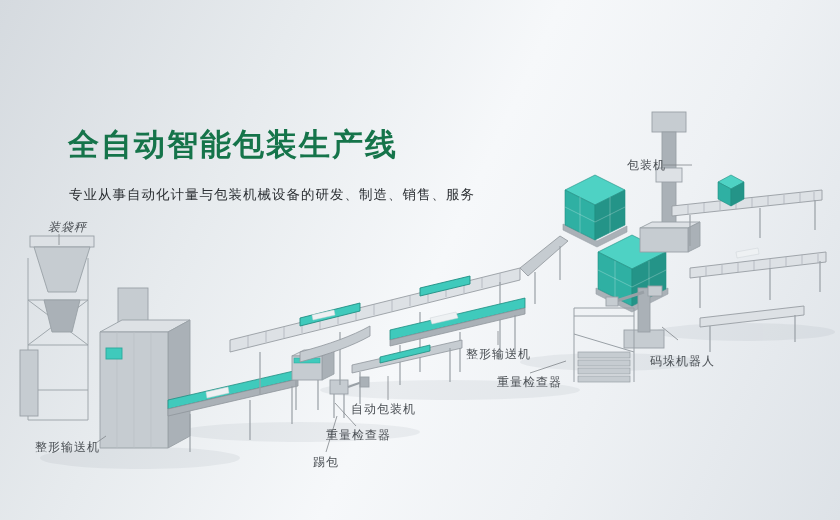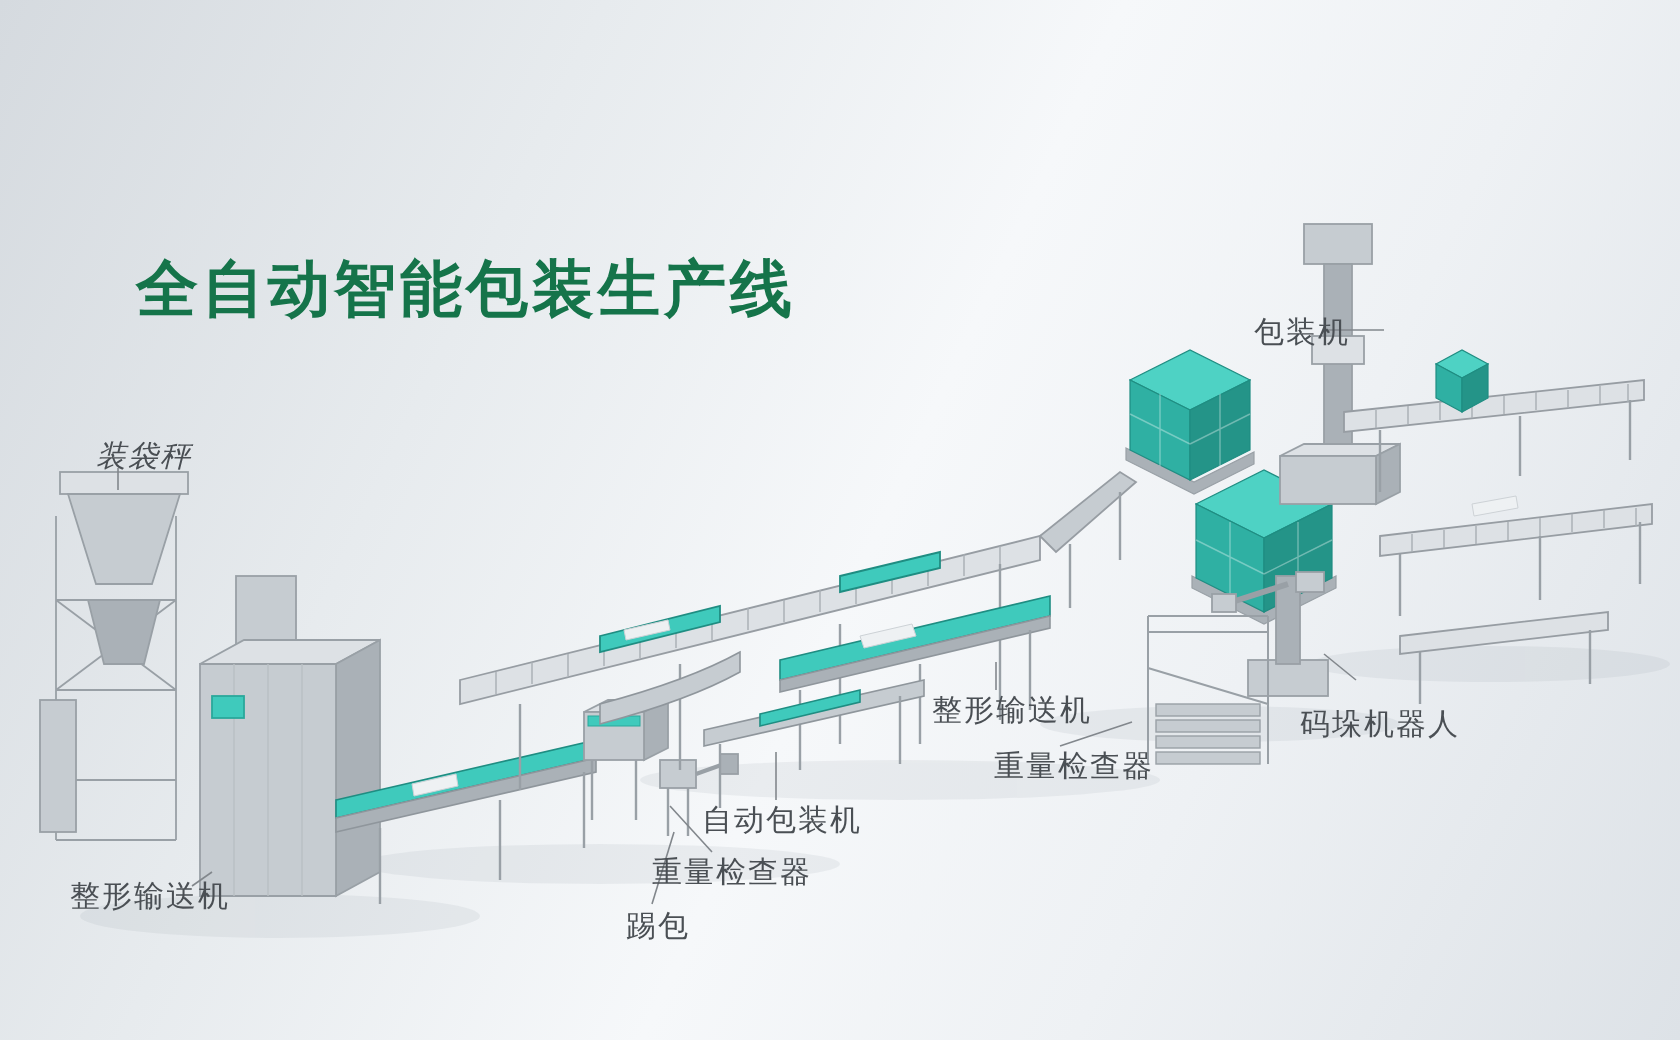--- a/index.html
+++ b/index.html
@@ -11,21 +11,21 @@
   .scene{position:absolute;left:0;top:0;width:840px;height:520px;}
   .hero-title{
     position:absolute;left:68px;top:124px;
     font-size:31px;font-weight:bold;color:#15744a;letter-spacing:2px;white-space:nowrap;
   }
   .hero-subtitle{
     position:absolute;left:69px;top:186px;
     font-size:13.5px;color:#2b2f33;letter-spacing:1px;white-space:nowrap;
   }
   .machine-label{
-    position:absolute;font-size:15px;color:#4a4f54;letter-spacing:1px;white-space:nowrap;
+    position:absolute;font-size:12px;color:#4a4f54;letter-spacing:1px;white-space:nowrap;
   }
   .lbl-bagging-scale{left:48px;top:219px;font-style:italic;}
   .lbl-packing-machine{left:627px;top:157px;}
   .lbl-shaping-conveyor{left:466px;top:346px;text-align:right;}
   .lbl-palletizing-robot{left:650px;top:341px;margin-top:12px;}
   .lbl-pallet-dispenser{left:497px;top:374px;}
   .lbl-return-conveyor{left:351px;top:401px;}
   .lbl-checkweigher{left:326px;top:427px;text-align:right;}
   .lbl-bag-rejector{left:313px;top:454px;}
   .lbl-auto-packing-machine{left:35px;top:439px;}
@@ -184,20 +184,21 @@
       <path d="M678,340 L662,327"></path>
       <path d="M530,373 L566,361"></path>
       <path d="M388,400 L388,376"></path>
       <path d="M356,426 L335,403"></path>
       <path d="M326,452 L337,416"></path>
       <path d="M96,443 L106,436"></path>
     </g>
   </svg>
 
   <div class="hero-title">全自动智能包装生产线</div>
+  <div class="hero-subtitle">专业从事自动化计量与包装机械设备的研发、制造、销售、服务</div>
 
   <div class="machine-label lbl-bagging-scale">装袋秤</div>
   <div class="machine-label lbl-packing-machine">包装机</div>
   <div class="machine-label lbl-shaping-conveyor">整形输送机</div>
   <div class="machine-label lbl-palletizing-robot">码垛机器人</div>
   <div class="machine-label lbl-pallet-dispenser">重量检查器</div>
   <div class="machine-label lbl-return-conveyor">自动包装机</div>
   <div class="machine-label lbl-checkweigher">重量检查器</div>
   <div class="machine-label lbl-bag-rejector">踢包</div>
   <div class="machine-label lbl-auto-packing-machine">整形输送机</div>

